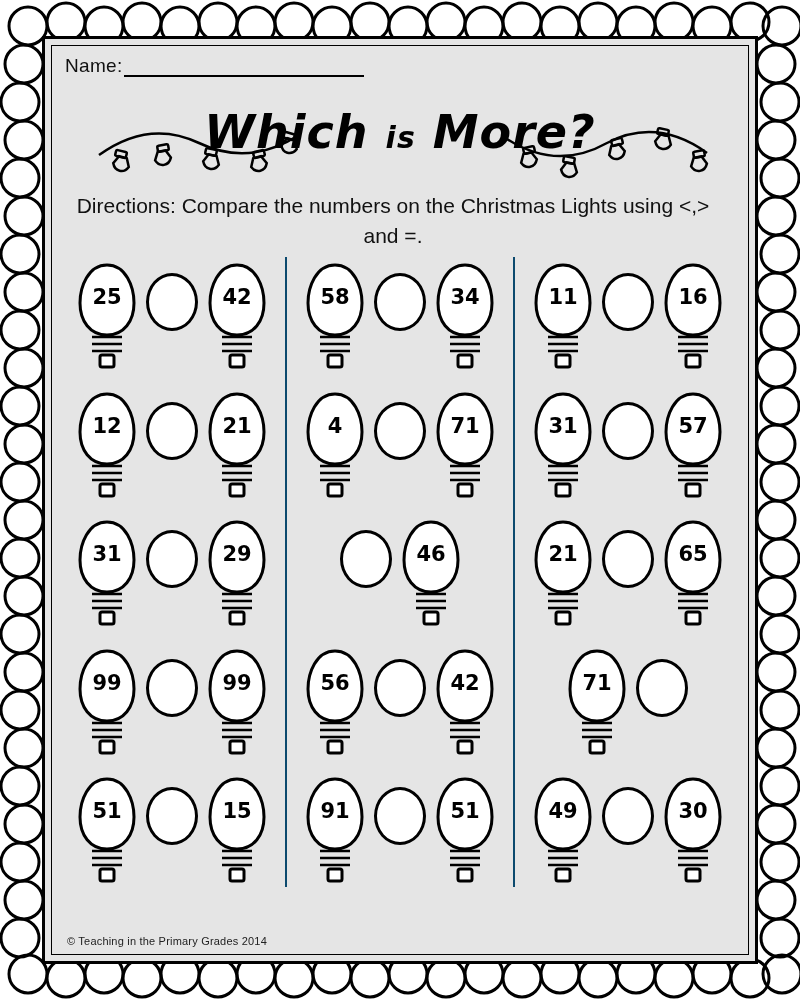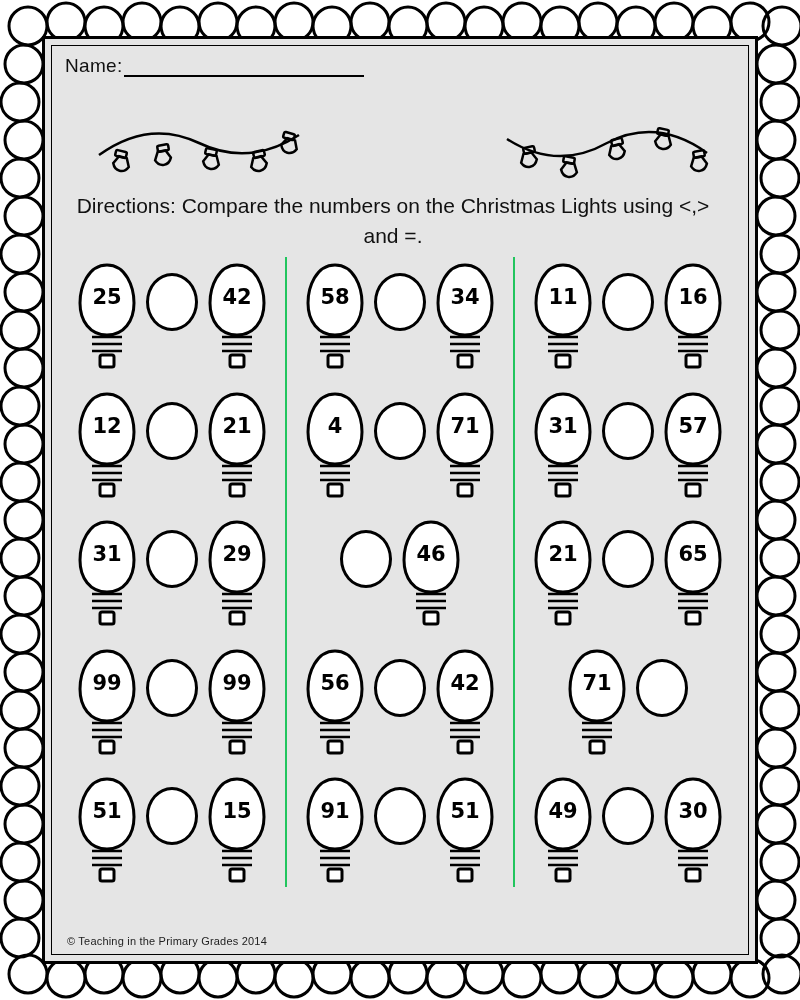--- a/index.html
+++ b/index.html
@@ -111,21 +111,21 @@
     height: 630px;
     display: flex;
   }
   .col {
     flex: 1;
     display: flex;
     flex-direction: column;
     justify-content: space-between;
     position: relative;
   }
-  .col + .col { border-left: 2px solid #22c55e; align-items: center; }
+  .col + .col { border-left: 2px solid #0c4a6e; align-items: center; }
 
   .row {
     height: 116px;
     display: flex;
     align-items: center;
     justify-content: center;
     gap: 6px;
   }
 
   .bulb {
@@ -305,20 +305,25 @@
             <rect x="504.5" y="62" width="11" height="6" rx="1.5" transform="rotate(10 510 65)"></rect>
             <path d="M554 50 l-4 8 a9 11 0 0 0 16 0 l-4 -8 z" transform="rotate(-14 558 58)"></path>
             <rect x="552.5" y="44" width="11" height="6" rx="1.5" transform="rotate(-14 558 47)"></rect>
             <path d="M600 40 l-4 8 a9 11 0 0 0 16 0 l-4 -8 z" transform="rotate(12 604 48)"></path>
             <rect x="598.5" y="34" width="11" height="6" rx="1.5" transform="rotate(12 604 37)"></rect>
             <path d="M636 62 l-4 8 a9 11 0 0 0 16 0 l-4 -8 z" transform="rotate(-10 640 70)"></path>
             <rect x="634.5" y="56" width="11" height="6" rx="1.5" transform="rotate(-10 640 59)"></rect>
           </g>
         </g>
       </svg>
+      <div class="title-text">
+        <span>Which</span>
+        <span class="small">is</span>
+        <span>More?</span>
+      </div>
     </div>
 
     <div class="directions">Directions: Compare the numbers on the Christmas Lights using &lt;,&gt; and =.</div>
 
     <div class="grid">
 
       <div class="col">
         <div class="row">
           <div class="bulb">
             <svg width="62" height="112" viewBox="0 0 62 112" xmlns="http://www.w3.org/2000/svg">

